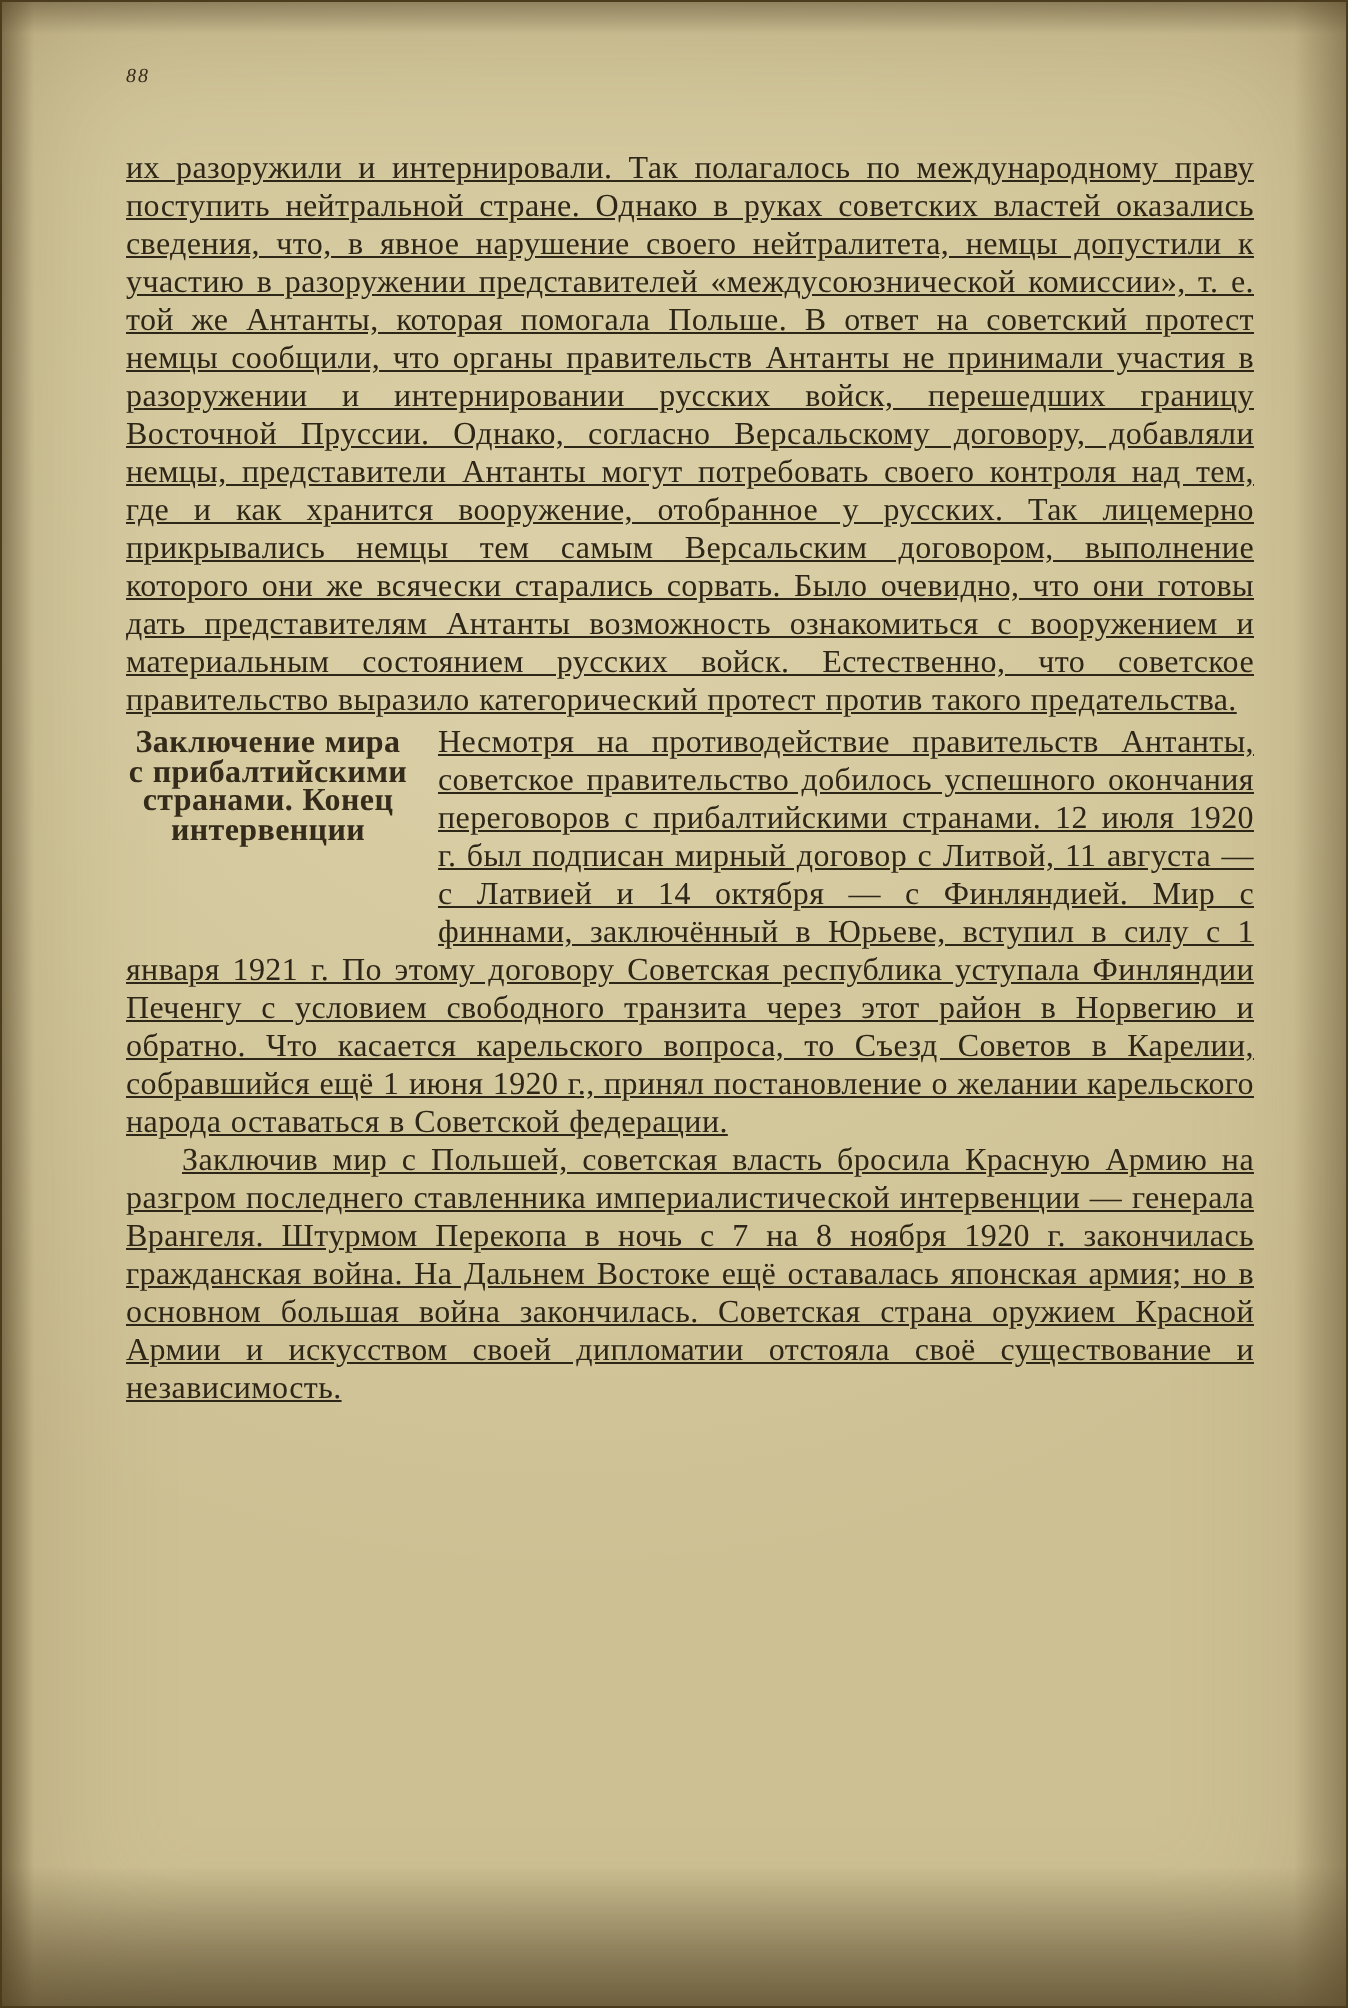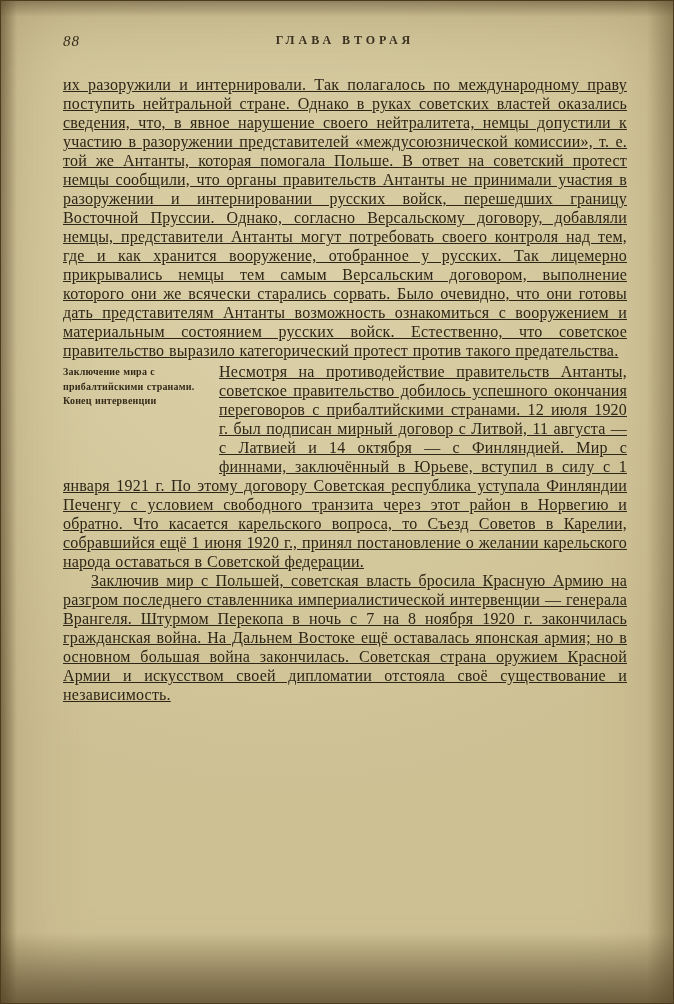--- a/index.html
+++ b/index.html
@@ -31,21 +31,21 @@
     
     .running-head {
       position: relative;
       height: 20px;
       margin-bottom: 22px;
     }
     .page-number {
       position: absolute;
       left: 0;
       top: 0;
-      font-size: 15px;
+      font-size: 10px;
       font-style: italic;
       letter-spacing: 1px;
       color: #352c1c;
     }
     .chapter-title {
       display: block;
       text-align: center;
       font-size: 12px;
       font-weight: bold;
       letter-spacing: 4px;
@@ -67,44 +67,43 @@
     .para-wrap {
       margin-top: 2px;
     }
     .margin-note {
       float: left;
       width: 146px;
       min-height: 96px;
       margin: 2px 10px 0 0;
       box-sizing: border-box;
       padding: 1px 4px 0 0;
-      font-size: 10px;
+      font-size: 16px;
       line-height: 14.5px;
       font-weight: bold;
-      text-align: left;
+      text-align: center;
       letter-spacing: 0.2px;
       color: #342b1a;
     }
     .indent-first {
       text-indent: 28px;
     }
     .clearfix::after {
       content: "";
       display: block;
       clear: both;
     }
   </style>
 </head>
 <body>
 
 <div class="page">
 
   <header class="running-head">
     <span class="page-number">88</span>
-    <span class="chapter-title">ГЛАВА ВТОРАЯ</span>
   </header>
 
   <main class="text-block">
 
     <p>их разоружили и интернировали. Так полагалось по международному праву поступить нейтральной стране. Однако в руках советских властей оказались сведения, что, в явное нарушение своего нейтралитета, немцы допустили к участию в разоружении представителей «междусоюзнической комиссии», т. е. той же Антанты, которая помогала Польше. В ответ на советский протест немцы сообщили, что органы правительств Антанты не принимали участия в разоружении и интернировании русских войск, перешедших границу Восточной Пруссии. Однако, согласно Версальскому договору, добавляли немцы, представители Антанты могут потребовать своего контроля над тем, где и как хранится вооружение, отобранное у русских. Так лицемерно прикрывались немцы тем самым Версальским договором, выполнение которого они же всячески старались сорвать. Было очевидно, что они готовы дать представителям Антанты возможность ознакомиться с вооружением и материальным состоянием русских войск. Естественно, что советское правительство выразило категорический протест против такого предательства.</p>
 
     <div class="para-wrap clearfix">
       <aside class="margin-note">Заключение мира с прибалтийскими странами. Конец интервенции</aside>
       <p>Несмотря на противодействие правительств Антанты, советское правительство добилось успешного окончания переговоров с прибалтийскими странами. 12 июля 1920 г. был подписан мирный договор с Литвой, 11 августа — с Латвией и 14 октября — с Финляндией. Мир с финнами, заключённый в Юрьеве, вступил в силу с 1 января 1921 г. По этому договору Советская республика уступала Финляндии Печенгу с условием свободного транзита через этот район в Норвегию и обратно. Что касается карельского вопроса, то Съезд Советов в Карелии, собравшийся ещё 1 июня 1920 г., принял постановление о желании карельского народа оставаться в Советской федерации.</p>
     </div>

